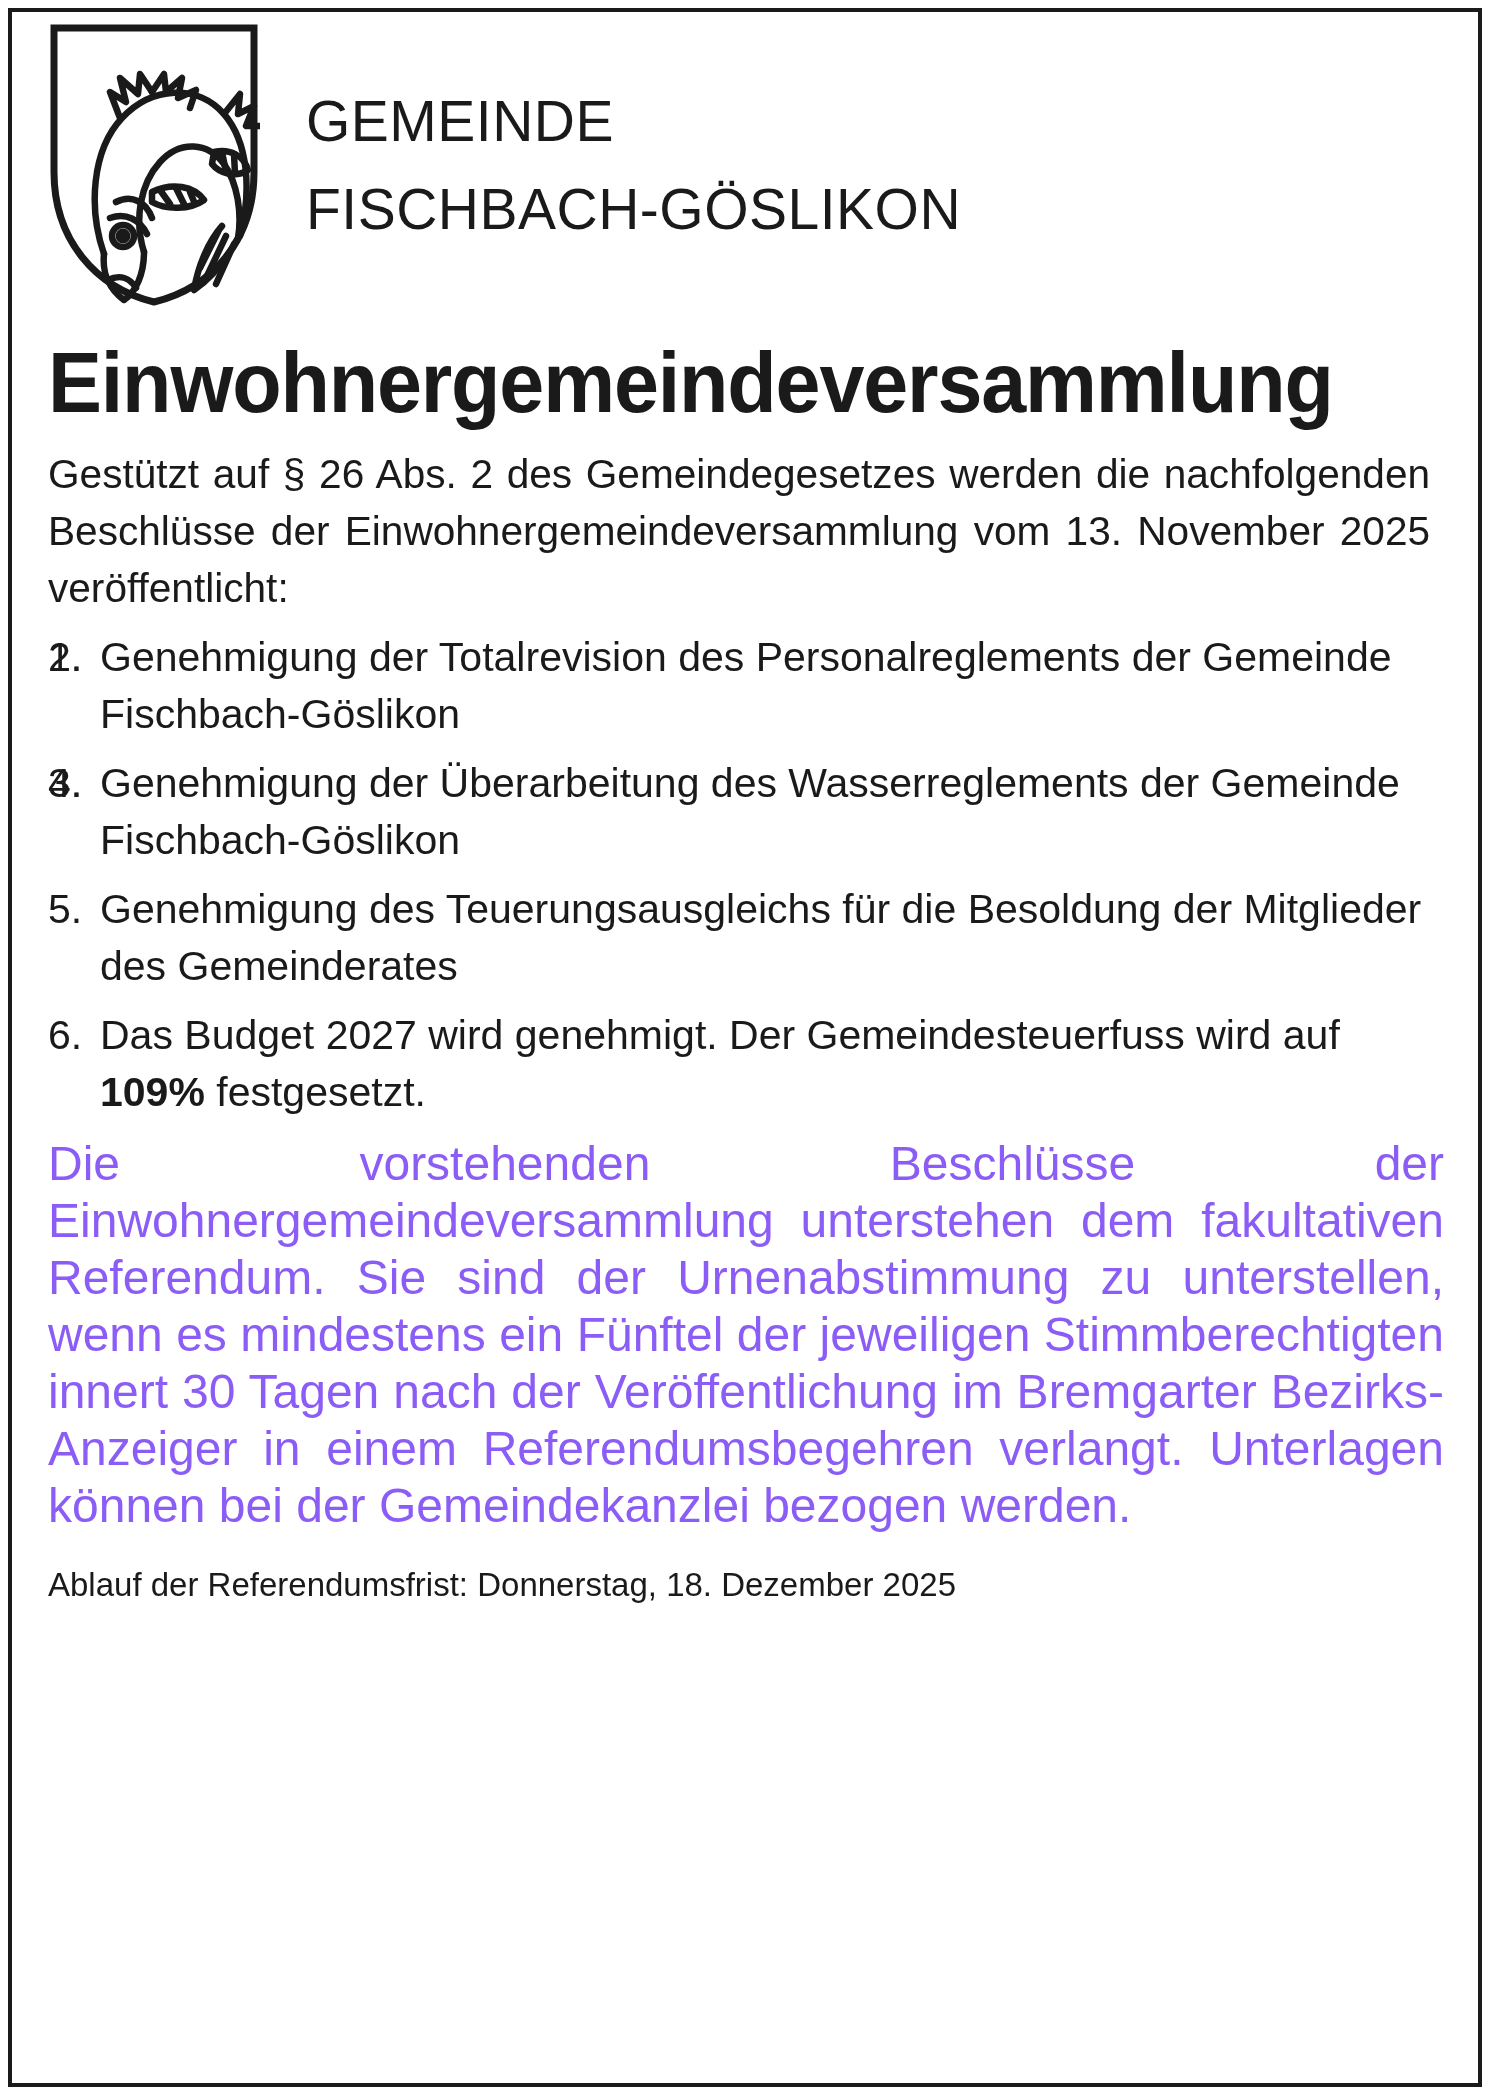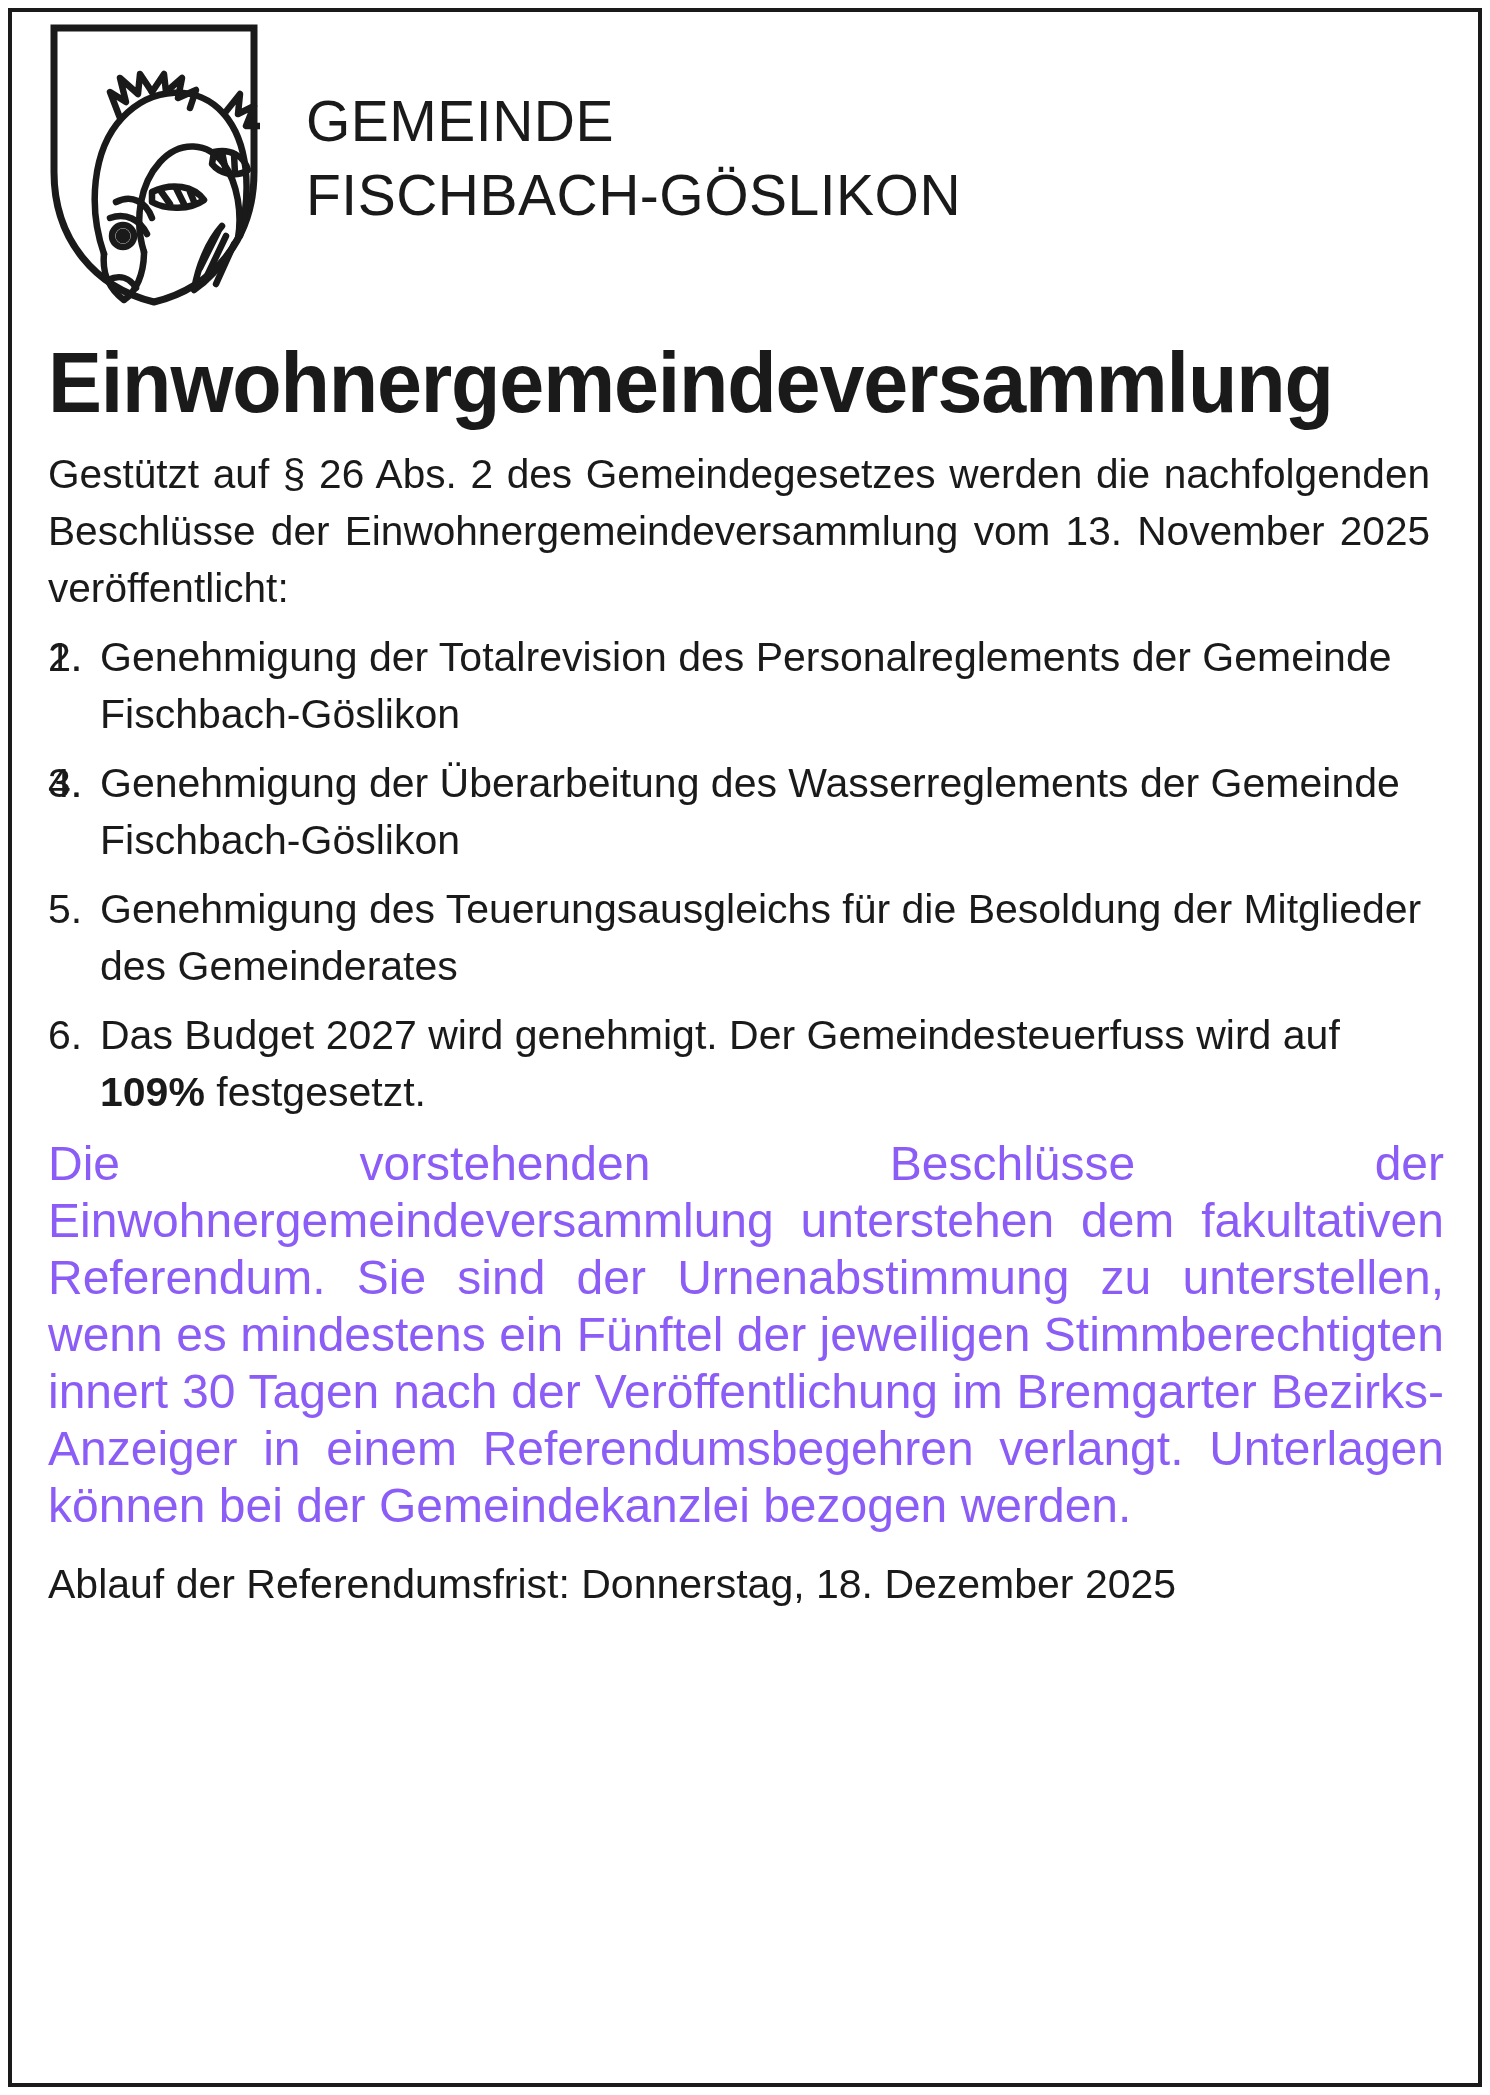--- a/index.html
+++ b/index.html
@@ -47,20 +47,21 @@
     height: 286px;
     flex: 0 0 212px;
     display: block;
   }
   .wordmark {
     margin-left: 46px;
     padding-top: 62px;
     display: flex;
     flex-direction: column;
     justify-content: flex-start;
+    gap: 14px;
   }
   .wordmark div {
     font-family: "Liberation Sans", "DejaVu Sans", sans-serif;
     font-size: 57px;
     line-height: 74px;
     letter-spacing: 0.5px;
     font-weight: 400;
     color: #1a1a1a;
     white-space: nowrap;
   }
@@ -121,21 +122,21 @@
     font-family: "Liberation Sans", "DejaVu Sans", sans-serif;
     font-size: 48px;
     line-height: 57px;
     text-align: justify;
     text-justify: inter-word;
     margin: 14px 0 0 0;
     color: #8b5cf6;
   }
   .deadline {
     font-family: "Liberation Sans", "DejaVu Sans", sans-serif;
-    font-size: 41px;
+    font-size: 33px;
     line-height: 57px;
     margin: 22px 0 0 0;
     color: #1a1a1a;
     text-align: left;
     white-space: nowrap;
   }
 </style>
 </head>
 <body>
 

